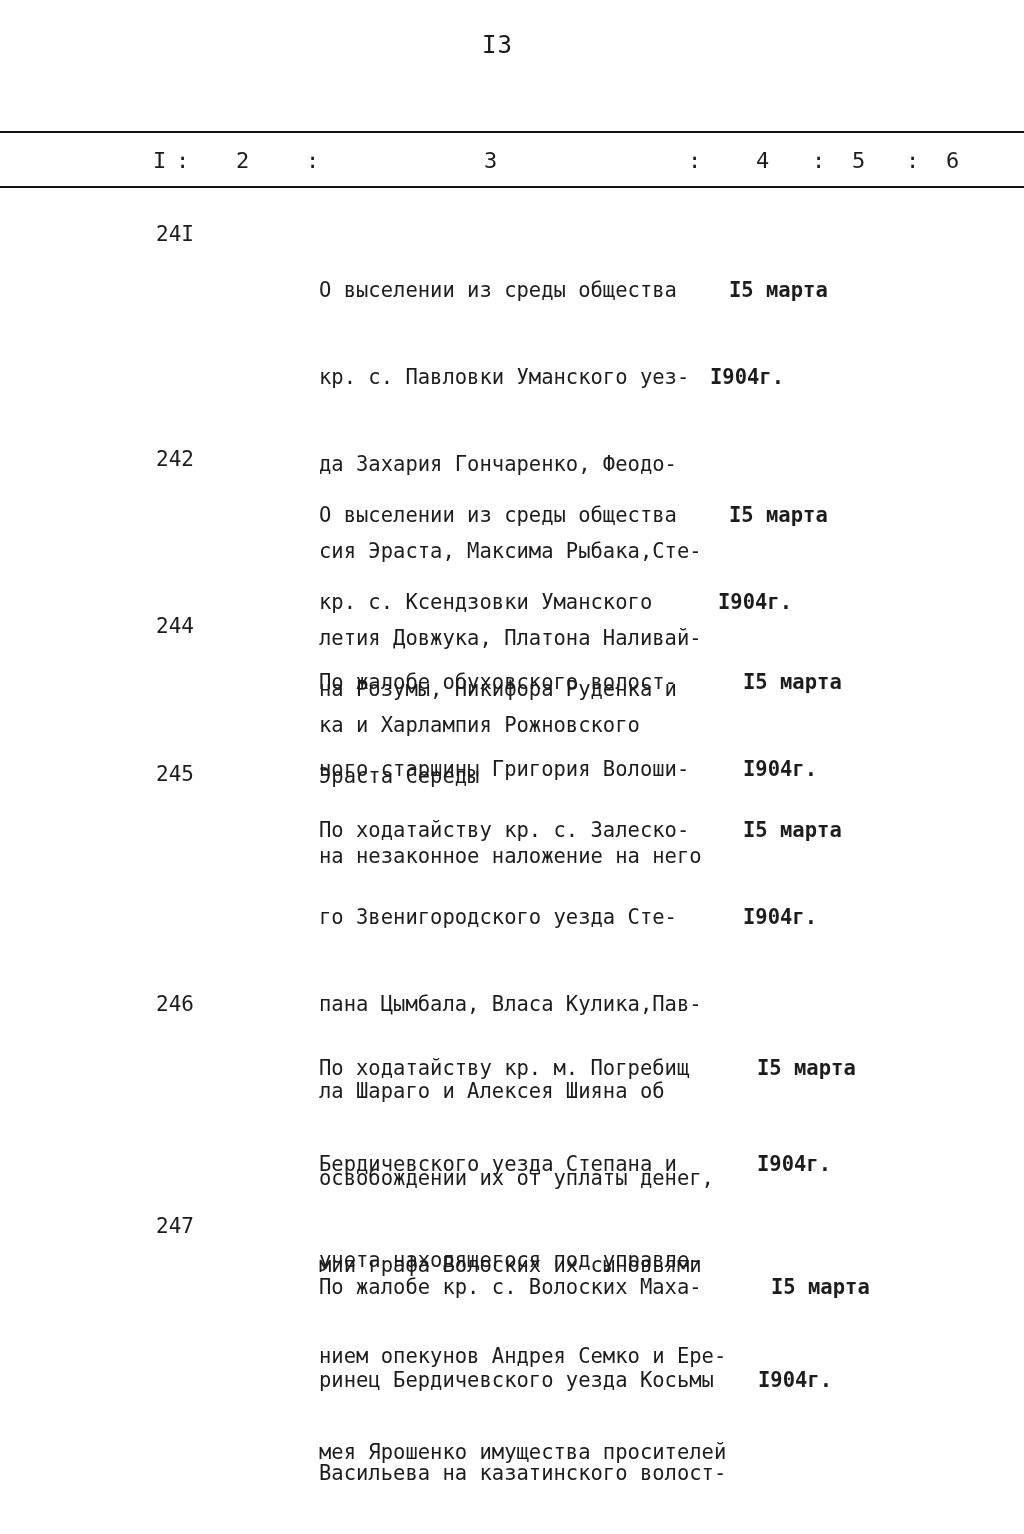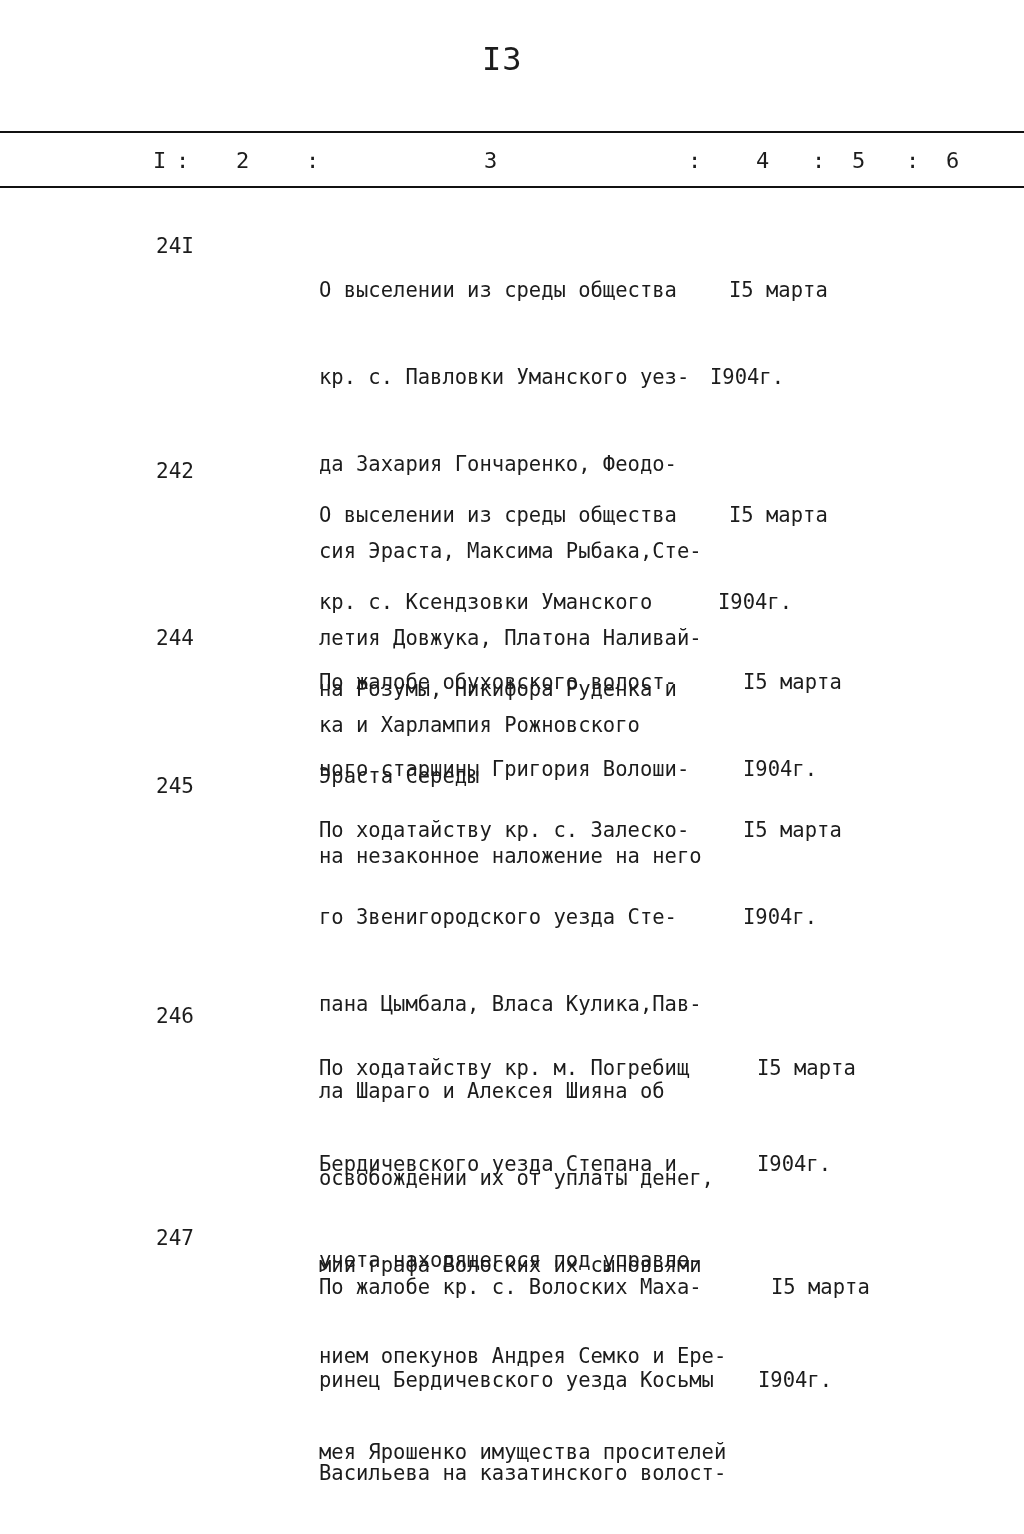--- a/index.html
+++ b/index.html
@@ -1,28 +1,28 @@
 <!DOCTYPE html>
 <html><head>
   <meta charset="utf-8">
   <style>
     html, body { margin: 0; padding: 0; }
     body {
       width: 1024px; height: 1534px; background: #ffffff; position: relative; overflow: hidden;
       font-family: "DejaVu Sans Mono", "Liberation Mono", monospace; color: #1c1c1c;
     }
-    .page-num { position: absolute; top: 40px; left: 482px; font-size: 32px; letter-spacing: 1px; }
+    .page-num { position: absolute; top: 31px; left: 482px; font-size: 24px; letter-spacing: 1px; }
     .rule { position: absolute; left: 0; width: 1024px; height: 2px; background: #111; }
     .rule.top { top: 131px; }
     .rule.bottom { top: 186px; }
     .header { position: absolute; top: 148px; font-size: 22px; }
     .record { position: absolute; left: 0; width: 1024px; }
-    .rec-num { position: absolute; left: 156px; top: 16px; font-size: 21px; }
+    .rec-num { position: absolute; left: 156px; top: 4px; font-size: 21px; }
     .rec-text { position: absolute; left: 306px; top: 0; font-size: 20.5px; line-height: 29px; white-space: pre; }
-    .rec-date { position: absolute; top: 0; font-size: 20.5px; line-height: 29px; white-space: pre; }
+    .rec-date { position: absolute; top: 0; font-size: 20.5px; line-height: 29px; white-space: pre; font-weight: bold; }
     .line { display: block; margin-left: 13px; }
   </style>
 </head>
 <body>
 
 <div class="page-num">I3</div>
 
 <div class="rule top"></div>
 <div>
   <span class="header" style="left:153px">I</span>

